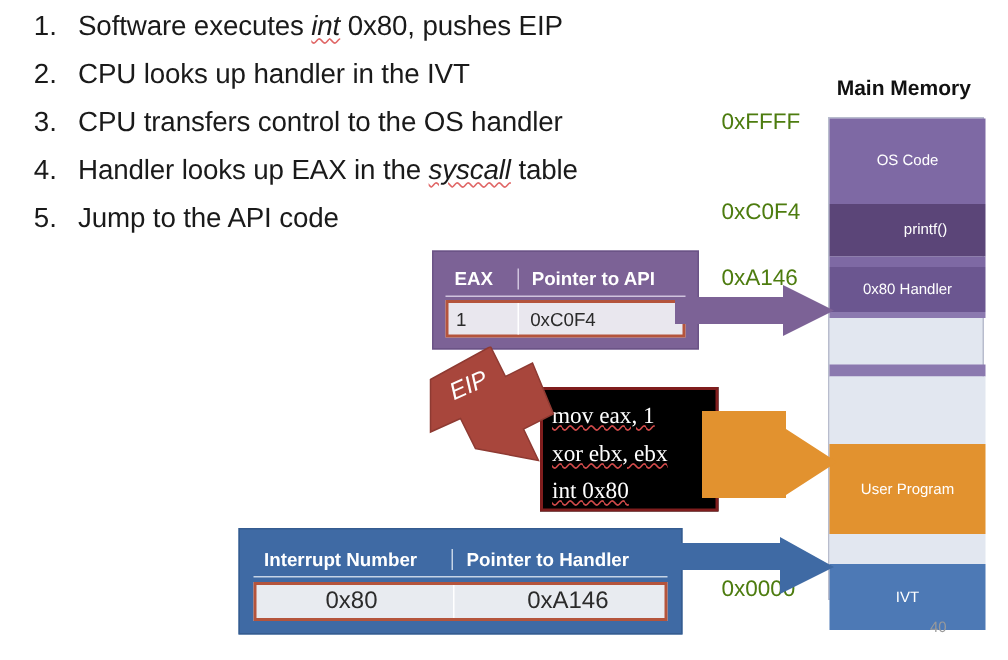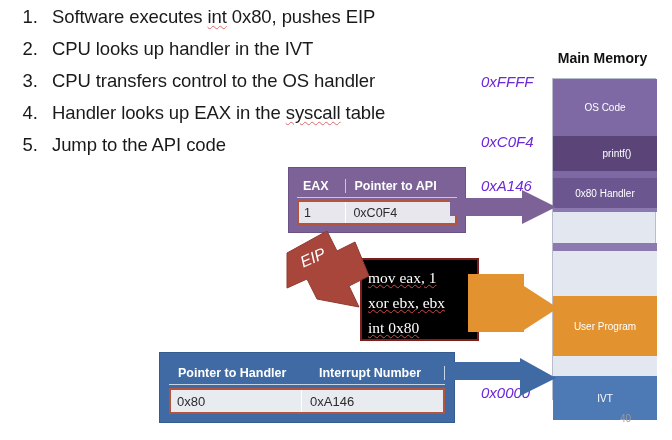--- a/index.html
+++ b/index.html
@@ -41,20 +41,21 @@
     color: #1a1a1a;
     white-space: nowrap;
     letter-spacing: -0.1px;
   }
   .squiggle {
     text-decoration: underline;
     text-decoration-color: #e06666;
     text-decoration-style: wavy;
     text-decoration-thickness: 1px;
     text-underline-offset: 2px;
+    font-style: italic;
   }
 
   
   #main-memory-title {
     position: absolute;
     left: 535px;
     top: 50px;
     width: 135px;
     text-align: center;
     font-size: 14px;
@@ -83,23 +84,22 @@
     font-size: 10px;
     text-align: center;
     line-height: 1.1;
   }
   .mem-empty { color: transparent; }
 
   
   .addr-label {
     position: absolute;
     font-size: 15px;
-    color: #6d28d9;
+    color: #4d7c0f;
     white-space: nowrap;
-    font-style: italic;
   }
 
   
   #eax-table {
     position: absolute;
     left: 288px;
     top: 167px;
     width: 178px;
     height: 66px;
     background: #7c6296;
@@ -173,27 +173,28 @@
   #ivt-row {
     display: flex;
     height: 26px;
     align-items: center;
     background: #e8ebf0;
     border: 2px solid #b4543c;
     box-sizing: border-box;
     margin-top: 3px;
   }
   #ivt-row .cell {
-    font-size: 13px;
+    font-size: 16px;
     color: #2b2b2b;
     padding-left: 6px;
     box-sizing: border-box;
     height: 100%;
     display: flex;
     align-items: center;
+    margin-left: 40px;
   }
   #ivt-row .cell.c1 { width: 132px; border-right: 1px solid #ffffff; }
   #ivt-row .cell.c2 { width: 142px; padding-left: 8px; }
 
   
   #code-box {
     position: absolute;
     left: 360px;
     top: 258px;
     width: 119px;
@@ -299,22 +300,22 @@
     <div class="hdr-cell c2">Pointer to API</div>
   </div>
   <div id="eax-row">
     <div class="cell c1">1</div>
     <div class="cell c2">0xC0F4</div>
   </div>
 </div>
 
 <div id="ivt-table">
   <div class="hdr-row">
+    <div class="hdr-cell c1">Interrupt Number</div>
     <div class="hdr-cell c2">Pointer to Handler</div>
-    <div class="hdr-cell c1">Interrupt Number</div>
   </div>
   <div id="ivt-row">
     <div class="cell c1">0x80</div>
     <div class="cell c2">0xA146</div>
   </div>
 </div>
 
 <div id="code-box">
   <div class="code-line">mov eax, 1</div>
   <div class="code-line">xor ebx, ebx</div>

